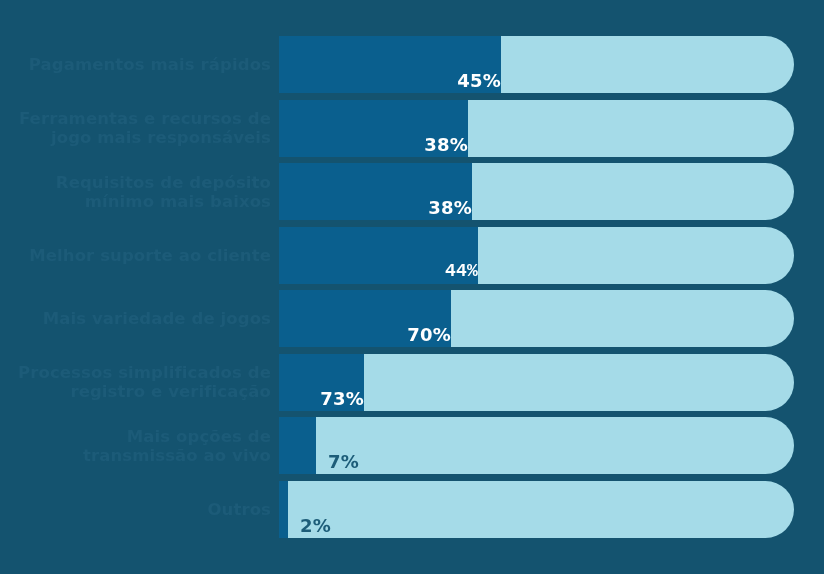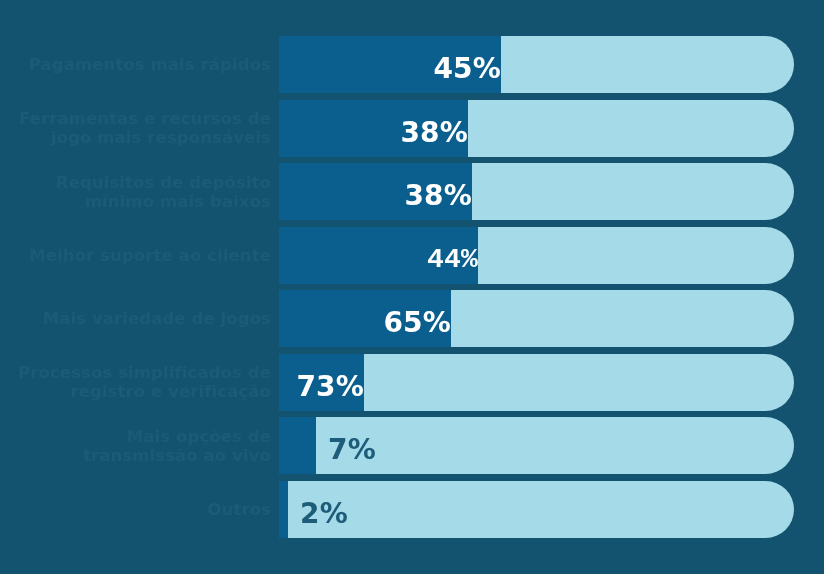--- a/index.html
+++ b/index.html
@@ -73,25 +73,25 @@
     position: absolute;
     left: 0;
     top: 0;
     height: 57px;
     background: #0a5f8e;
     border-radius: 0;
   }
 
   .bar-value {
     position: absolute;
-    top: 4px;
+    top: 16px;
     height: 57px;
     display: flex;
     align-items: center;
-    font-size: 28px;
+    font-size: 18px;
     font-weight: 700;
     letter-spacing: 0.2px;
     white-space: nowrap;
     user-select: none;
   }
 
   .bar-value.inside {
     color: #ffffff;
     justify-content: flex-end;
     padding-right: 12px;
@@ -145,21 +145,21 @@
           </div>
           <div class="bar-value inside" style="left: 0px; width: 199px; font-family: Liberation Mono, monospace;">44%</div>
         </div>
       </div>
       <div class="row">
         <div class="row-label">Mais variedade de jogos</div>
         <div class="bar-area">
           <div class="bar-track">
             <div class="bar-fill" style="width: 172px;"></div>
           </div>
-          <div class="bar-value inside" style="left: 0px; width: 172px;">65%</div>
+          <div class="bar-value inside" style="left: 0px; width: 172px;">70%</div>
         </div>
       </div>
       <div class="row">
         <div class="row-label">Processos simplificados de
 registro e verificação</div>
         <div class="bar-area">
           <div class="bar-track">
             <div class="bar-fill" style="width: 85px;"></div>
           </div>
           <div class="bar-value inside" style="left: 0px; width: 85px;">73%</div>

